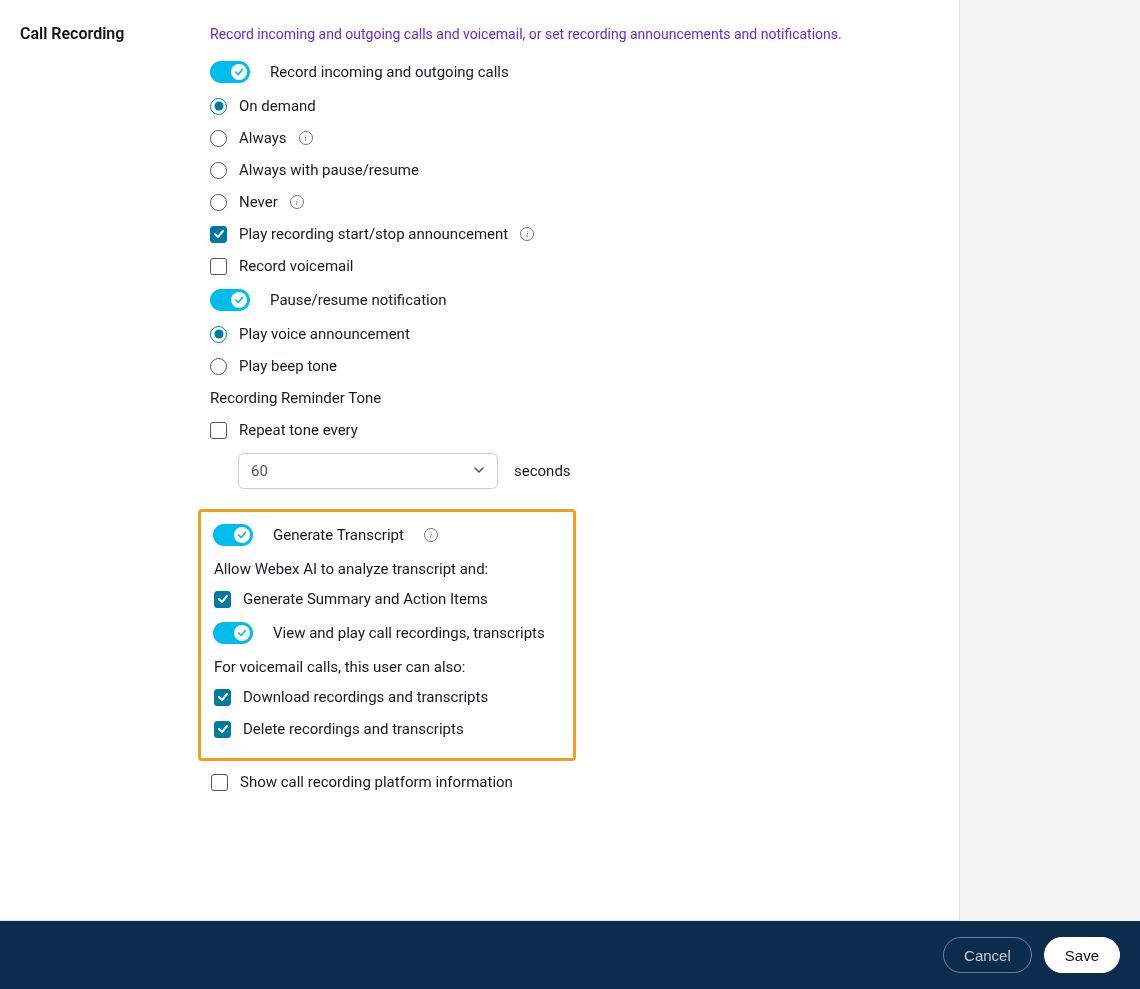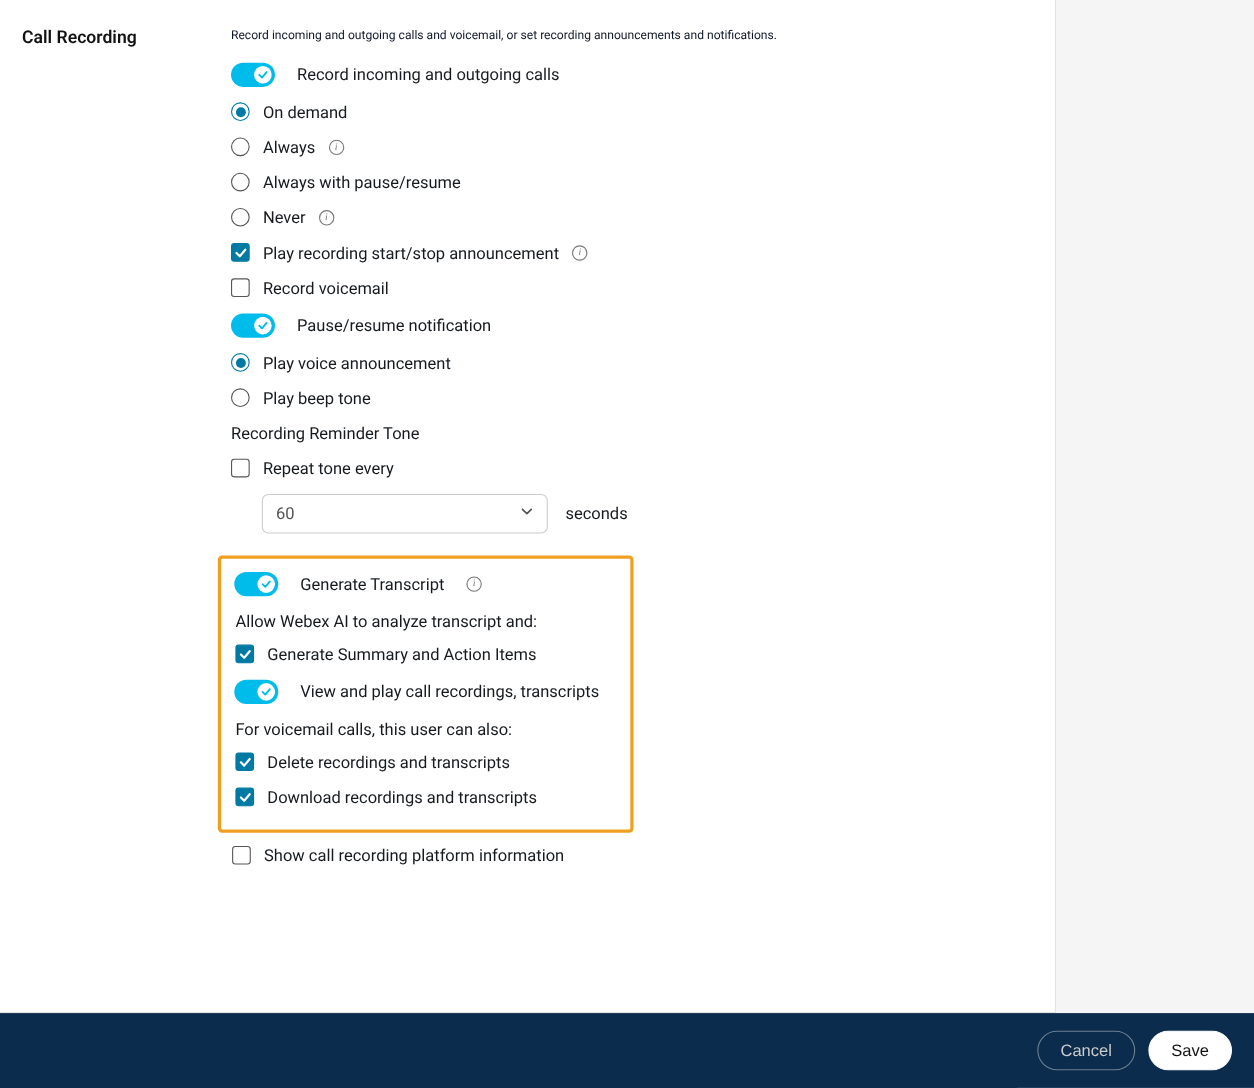--- a/index.html
+++ b/index.html
@@ -32,22 +32,22 @@
       padding-left: 20px;
       font-weight: 600;
       font-size: 16px;
       color: #121212;
     }
     .options-col {
       flex: 1;
       padding-right: 40px;
     }
     .description {
-      color: #0f172a;
-      font-size: 11px;
+      color: #6d28d9;
+      font-size: 14px;
       line-height: 1.5;
       margin-bottom: 16px;
     }
     .row {
       display: flex;
       align-items: center;
       gap: 20px;
       margin-bottom: 14px;
     }
     .indent {
@@ -345,30 +345,30 @@
         </div>
 
         <div class="sublabel indent-sub">For voicemail calls, this user can also:</div>
 
         <div class="indent indent-sub">
           <div class="checkbox checked">
             <svg viewBox="0 0 12 12">
                 <path d="M2 6 L5 9 L10 3" stroke="#fff" stroke-width="2" fill="none" stroke-linecap="round" stroke-linejoin="round"></path>
               </svg>
           </div>
-          <span class="label">Delete recordings and transcripts</span>
+          <span class="label">Download recordings and transcripts</span>
         </div>
 
         <div class="indent indent-sub">
           <div class="checkbox checked">
             <svg viewBox="0 0 12 12">
                 <path d="M2 6 L5 9 L10 3" stroke="#fff" stroke-width="2" fill="none" stroke-linecap="round" stroke-linejoin="round"></path>
               </svg>
           </div>
-          <span class="label">Download recordings and transcripts</span>
+          <span class="label">Delete recordings and transcripts</span>
         </div>
 
       </div>
 
       <div class="indent indent-sub">
         <div class="checkbox"></div>
         <span class="label">Show call recording platform information</span>
       </div>
 
     </div>

